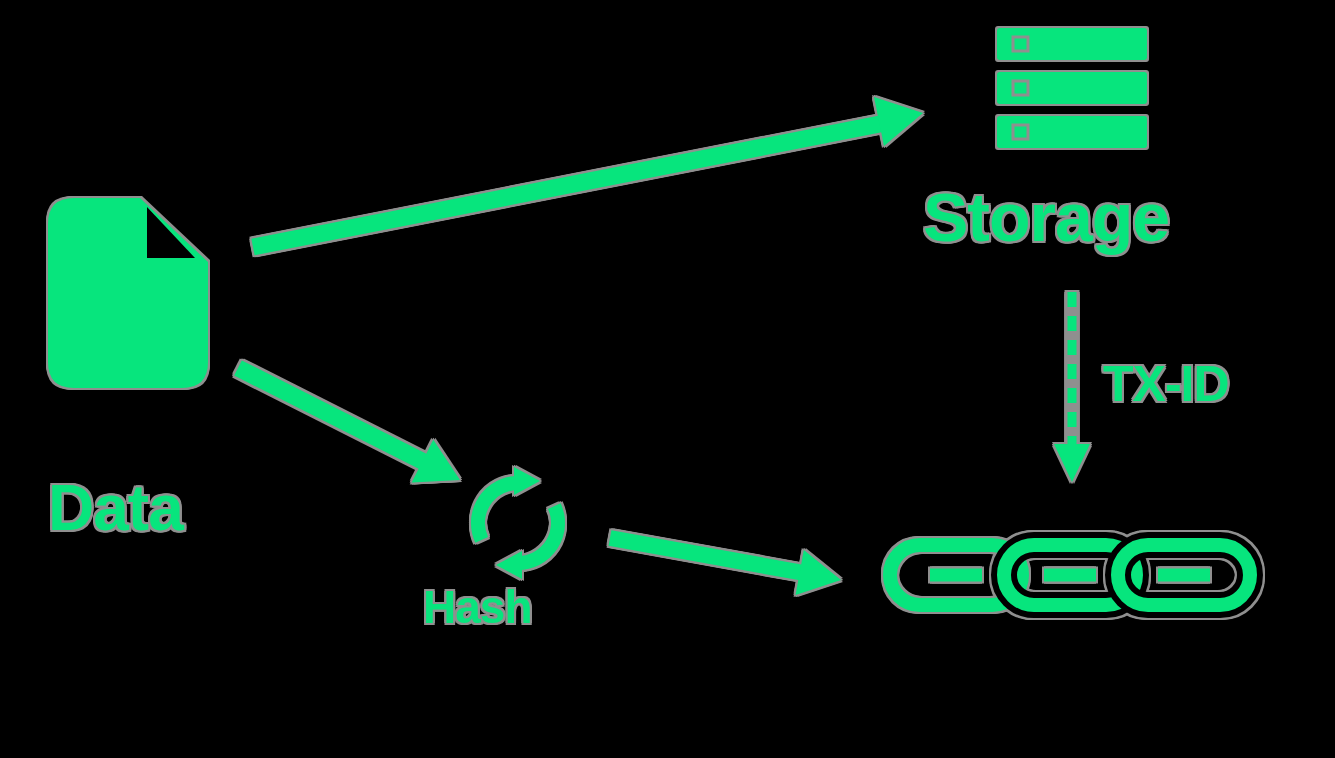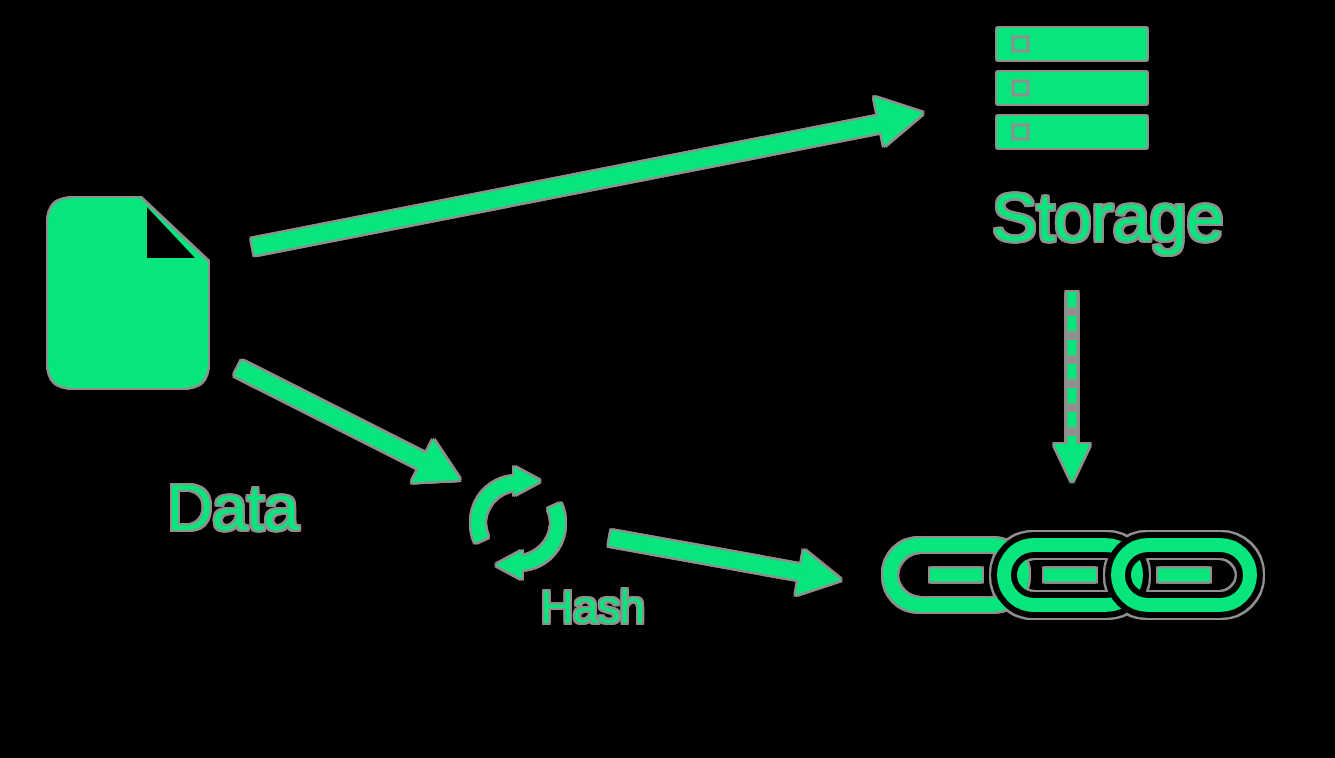--- a/index.html
+++ b/index.html
@@ -10,22 +10,22 @@
   }
   svg.icon, svg.edge{position:absolute;overflow:visible;display:block;}
   .halo{
     filter:
       drop-shadow(2px 0 0 var(--halo))
       drop-shadow(-2px 0 0 var(--halo))
       drop-shadow(0 2px 0 var(--halo))
       drop-shadow(0 -2px 0 var(--halo));
   }
   .label{
-    position:absolute;color:var(--accent);text-align:right;
-    line-height:1;font-weight:400;letter-spacing:-1px;white-space:nowrap;
+    position:absolute;color:var(--accent);text-align:left;
+    line-height:1;font-weight:700;letter-spacing:-1px;white-space:nowrap;
   }
   .fa{fill:var(--accent);}
   .fb{fill:var(--bg,#000);}
   .sa{stroke:var(--accent);fill:none;}
   .sbg{stroke:var(--bg,#000);fill:none;}
   .sh{stroke:var(--halo);fill:none;}
 </style>
 </head>
 <body>
 
@@ -52,21 +52,21 @@
     </g>
   </svg>
   <div class="label halo" style="left:923px;top:183px;width:300px;font-size:68px">Storage</div>
 
   <svg class="icon halo" style="left:468px;top:466px" width="100" height="115" viewBox="0 0 100 115">
     <path class="sa" d="M50 17 A40 40 0 0 0 13.7 73.9" stroke-width="14"></path>
     <path class="sa" d="M50 97 A40 40 0 0 0 86.3 40.1" stroke-width="14"></path>
     <path class="fa" d="M46 1 L46 29 L72 15 Z"></path>
     <path class="fa" d="M54 85 L54 113 L28 99 Z"></path>
   </svg>
-  <div class="label halo" style="left:444px;top:584px;width:200px;font-size:46px">Hash</div>
+  <div class="label halo" style="left:423px;top:584px;width:200px;font-size:46px">Hash</div>
 
   <svg class="icon halo" style="left:882px;top:537px" width="376" height="76" viewBox="0 0 376 76">
     <g>
       <rect class="sa" x="8" y="8" width="132" height="60" rx="30" stroke-width="14"></rect>
       <rect class="fa" x="48" y="31.5" width="52" height="13"></rect>
     </g>
     <g>
       <rect class="sbg" x="122" y="8" width="132" height="60" rx="30" stroke-width="26"></rect>
       <rect class="sa" x="122" y="8" width="132" height="60" rx="30" stroke-width="14"></rect>
       <rect class="fa" x="162" y="31.5" width="52" height="13"></rect>
@@ -91,14 +91,15 @@
   <svg class="edge halo" style="left:600px;top:525px" width="255" height="75" viewBox="0 0 255 75">
     <line class="sa" x1="10" y1="13" x2="204" y2="48" stroke-width="16"></line>
     <path class="fa" d="M241 55 L195.6 70.1 L203.8 24.9 Z"></path>
   </svg>
 
   <svg class="edge halo" style="left:1048px;top:288px" width="48" height="200" viewBox="0 0 48 200">
     <line class="sh" x1="24" y1="4" x2="24" y2="158" stroke-width="11"></line>
     <line class="sa" x1="24" y1="4" x2="24" y2="158" stroke-width="9" stroke-dasharray="15 9"></line>
     <path class="fa" d="M6 156 L42 156 L24 194 Z"></path>
   </svg>
+  <div class="label halo" style="left:1103px;top:359px;width:160px;font-size:50px">TX-ID</div>
 
 </div>
 
 </body></html>

